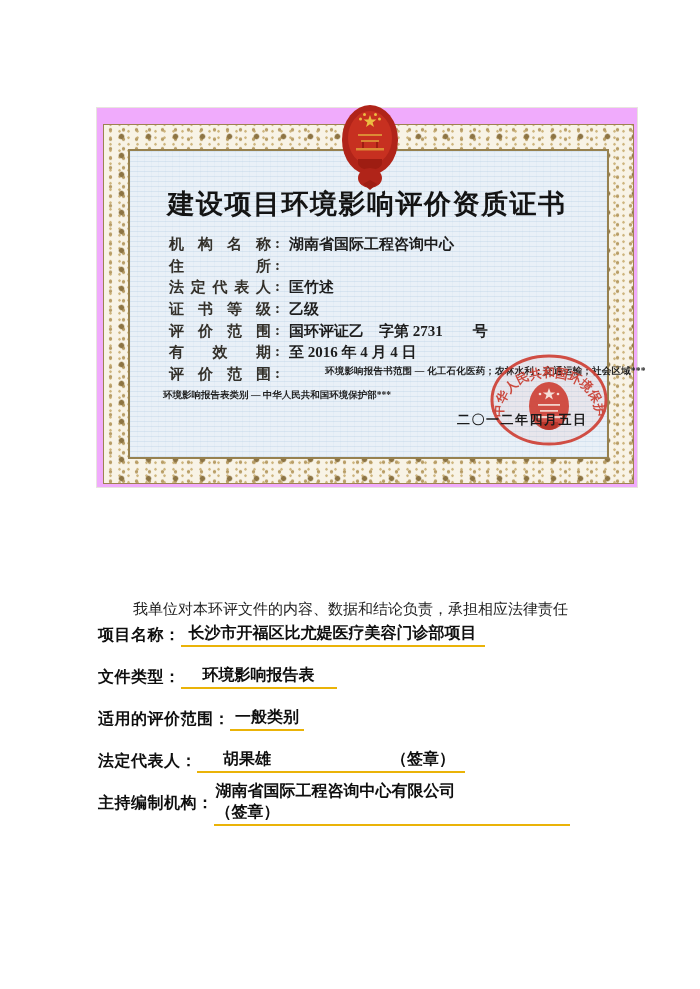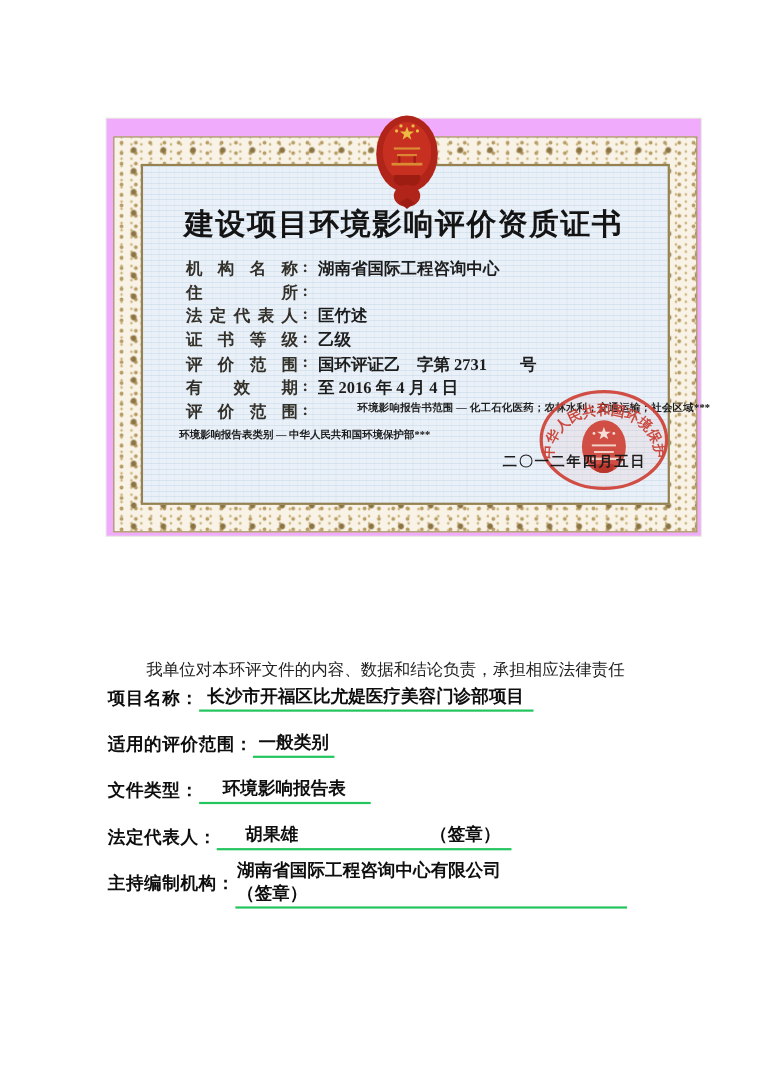--- a/index.html
+++ b/index.html
@@ -59,21 +59,21 @@
   .statement{
     position:absolute;left:133px;top:556px;width:450px;
     font-family:"Liberation Serif",serif;font-size:15px;color:#222;white-space:nowrap;margin-top:44px;
   }
   .form{position:absolute;left:98px;top:622px;}
   .frow{
     height:26px;margin-bottom:16px;display:flex;align-items:center;
     font-size:16px;font-weight:bold;color:#0e0e0e;white-space:nowrap;
   }
   .flabel{letter-spacing:.5px;}
-  .u{border-bottom:2px solid #22c55e;padding:0 8px 1px 8px;font-family:Liberation Serif, serif;}
+  .u{border-bottom:2px solid #eab308;padding:0 8px 1px 8px;font-family:Liberation Serif, serif;}
   .u.center{min-width:140px;text-align:center;}
   .u.short{padding:0 5px 1px 5px;}
   .u.sig{display:inline-flex;justify-content:space-between;width:232px;padding:0 10px 1px 26px;}
   .u.sig2{display:inline-flex;justify-content:space-between;width:348px;padding:0 6px 1px 2px;flex-direction:column;}
 </style>
 </head>
 <body>
 
 <div class="scan">
   <div class="band">
@@ -168,28 +168,28 @@
 
 <div class="form">
 
   <div class="frow">
     <span class="flabel">项目名称：</span>
     <span class="u">长沙市开福区比尤媞医疗美容门诊部项目</span>
     <span></span>
   </div>
 
   <div class="frow">
+    <span class="flabel">文件类型：</span>
+    <span class="u center">环境影响报告表</span>
+    <span></span>
+  </div>
+
+  <div class="frow">
     <span class="flabel">适用的评价范围：</span>
     <span class="u short">一般类别</span>
-    <span></span>
-  </div>
-
-  <div class="frow">
-    <span class="flabel">文件类型：</span>
-    <span class="u center">环境影响报告表</span>
     <span></span>
   </div>
 
   <div class="frow">
     <span class="flabel">法定代表人：</span>
     <span class="u sig">
       <span>胡果雄</span>
       <span>（签章）</span>
     </span>
   </div>

